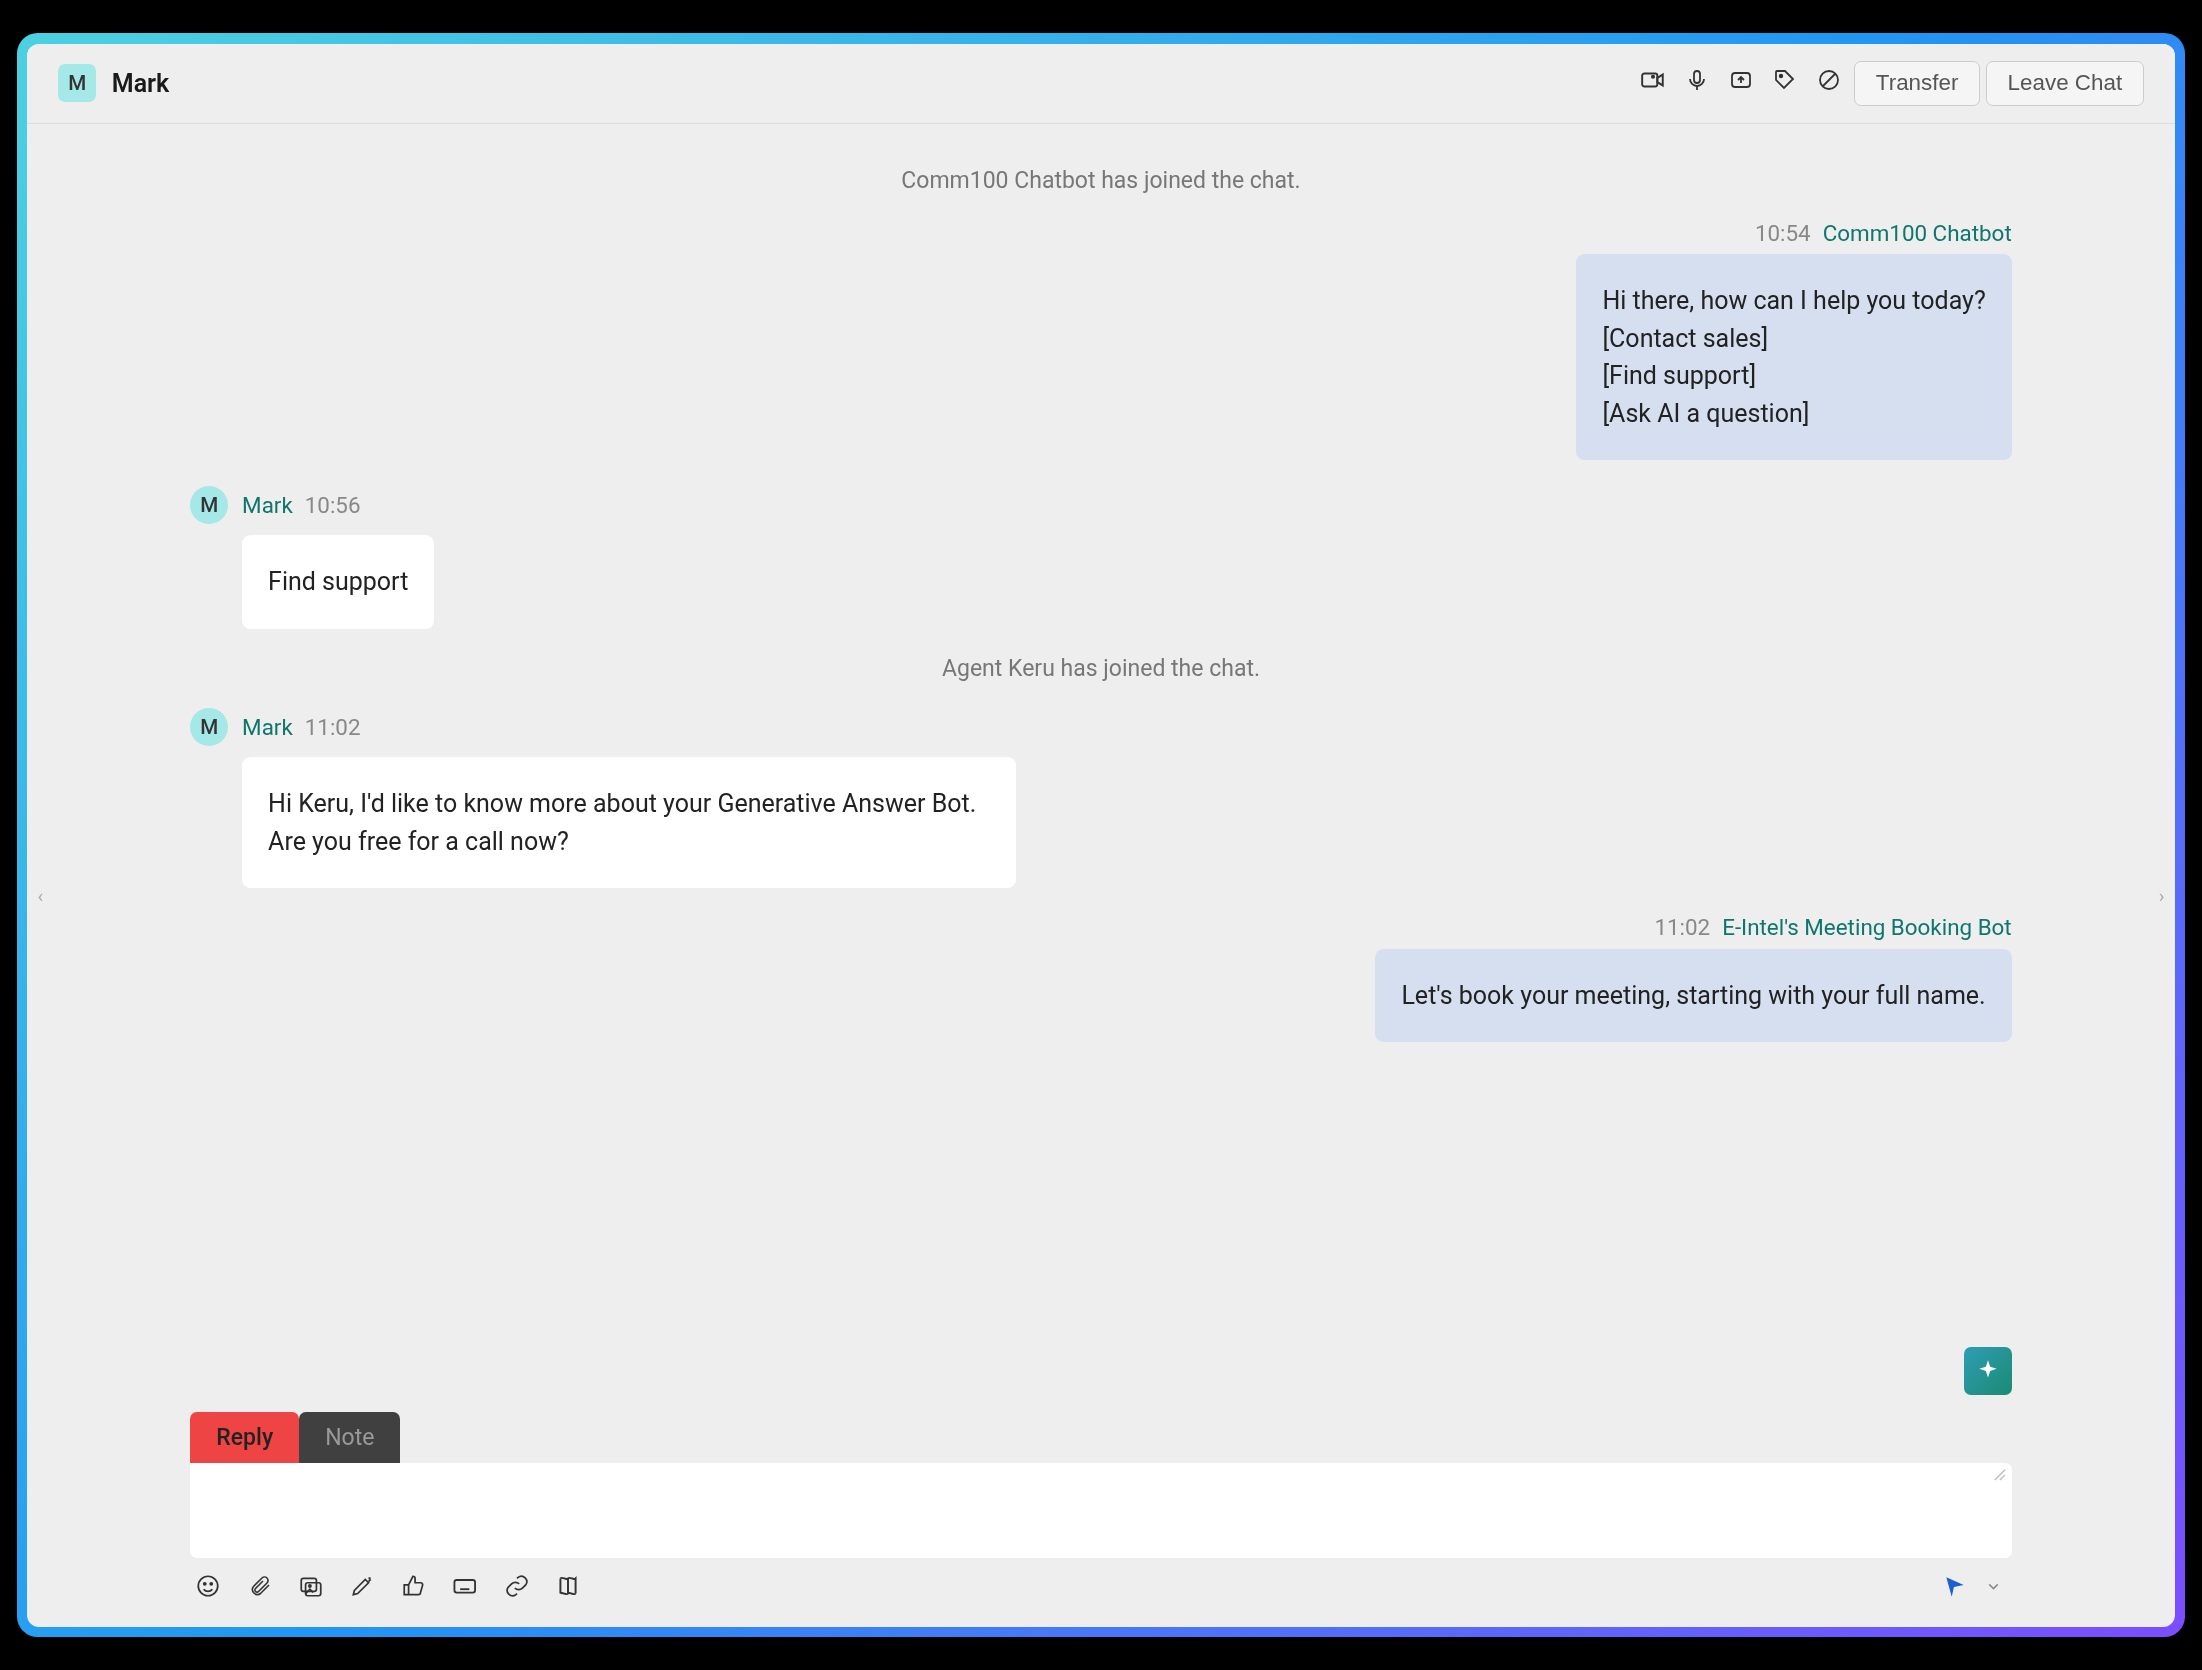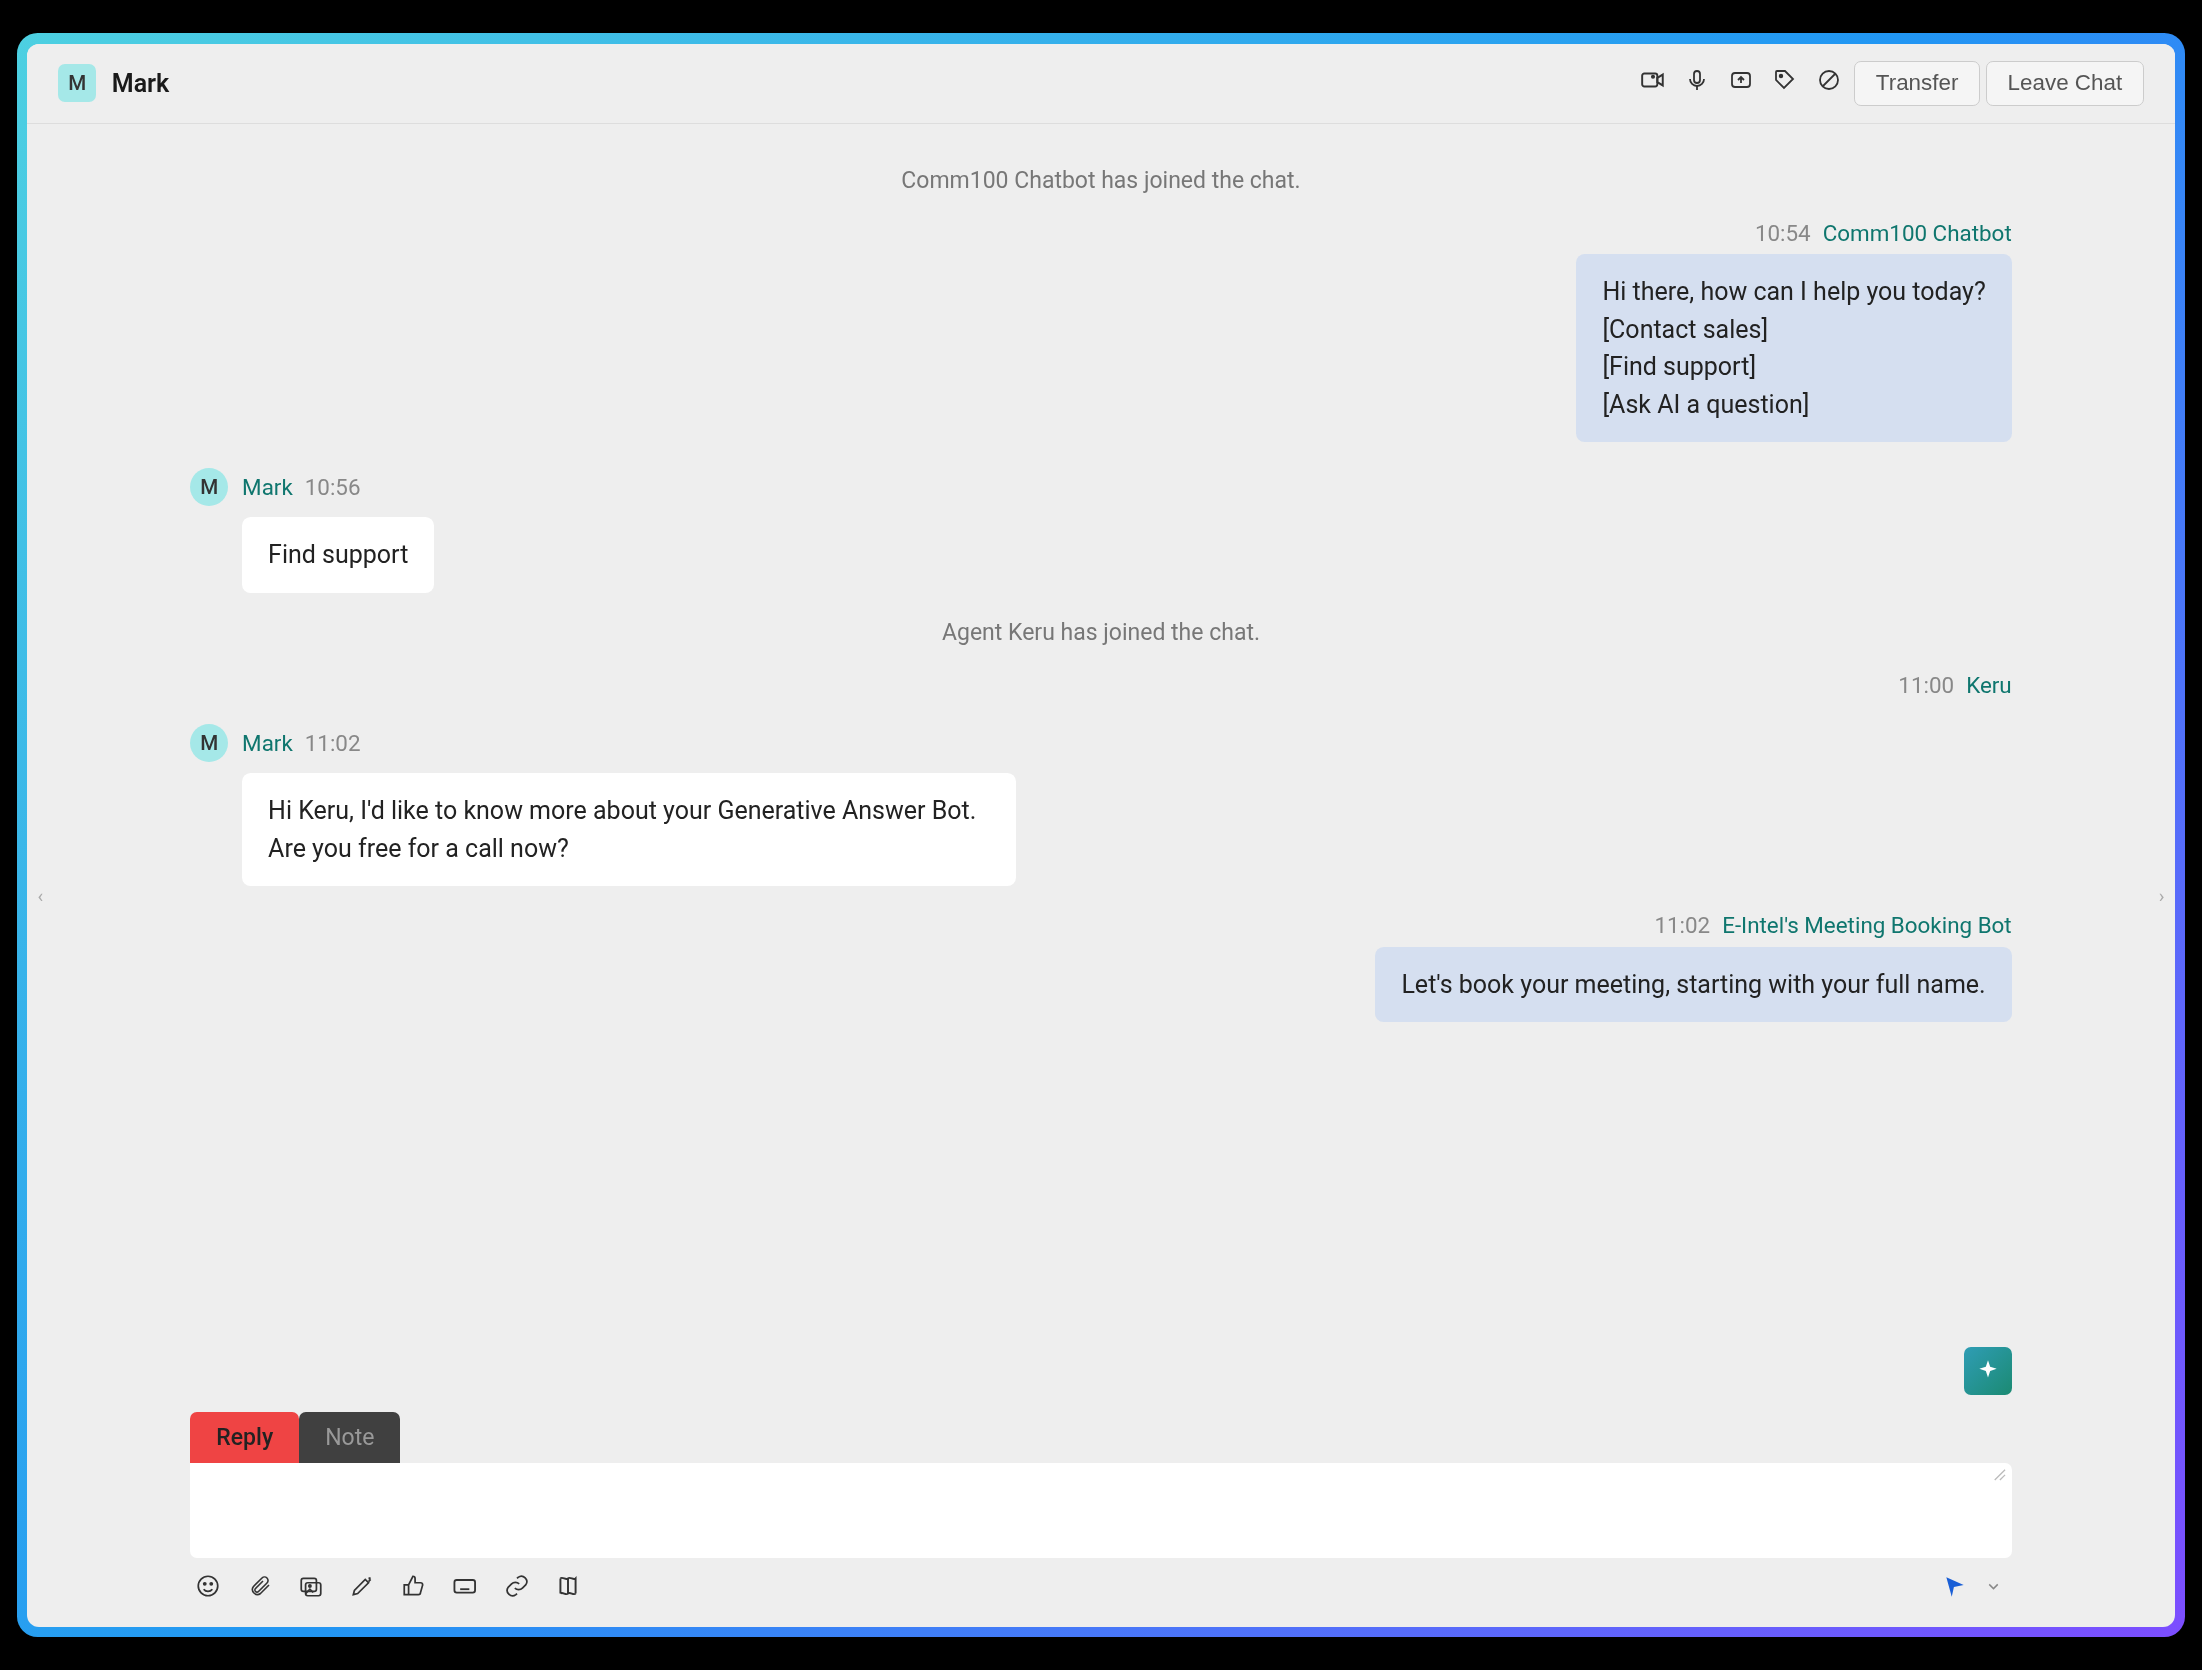--- a/index.html
+++ b/index.html
@@ -150,21 +150,21 @@
       align-items: center;
       justify-content: center;
       font-size: 20.6px;
       font-weight: 500;
       color: #333;
       flex-shrink: 0;
     }
     
     .bubble {
       display: inline-block;
-      padding: 19px 26px;
+      padding: 28px 26px;
       border-radius: 8.6px;
       font-size: 25px;
       line-height: 1.5;
       max-width: 774px;
       text-align: left;
     }
     
     .bubble.agent {
       background: #d5dff0;
       color: #222;
@@ -387,24 +387,20 @@
                 <span class="time">10:56</span>
               </div>
               <div class="bubble visitor">Find support</div>
             </div>
           </div>
         </div>
 
         <div class="system-msg">Agent Keru has joined the chat.</div>
 
         <div class="msg-block right">
-          <div class="msg-meta right">
-            <span class="time">11:00</span>
-            <span class="name">Keru</span>
-          </div>
         </div>
 
         <div class="msg-block">
           <div class="left-row">
             <div class="msg-avatar">
               <span>M</span>
             </div>
             <div class="left-content">
               <div class="msg-meta">
                 <span class="name">Mark</span>

